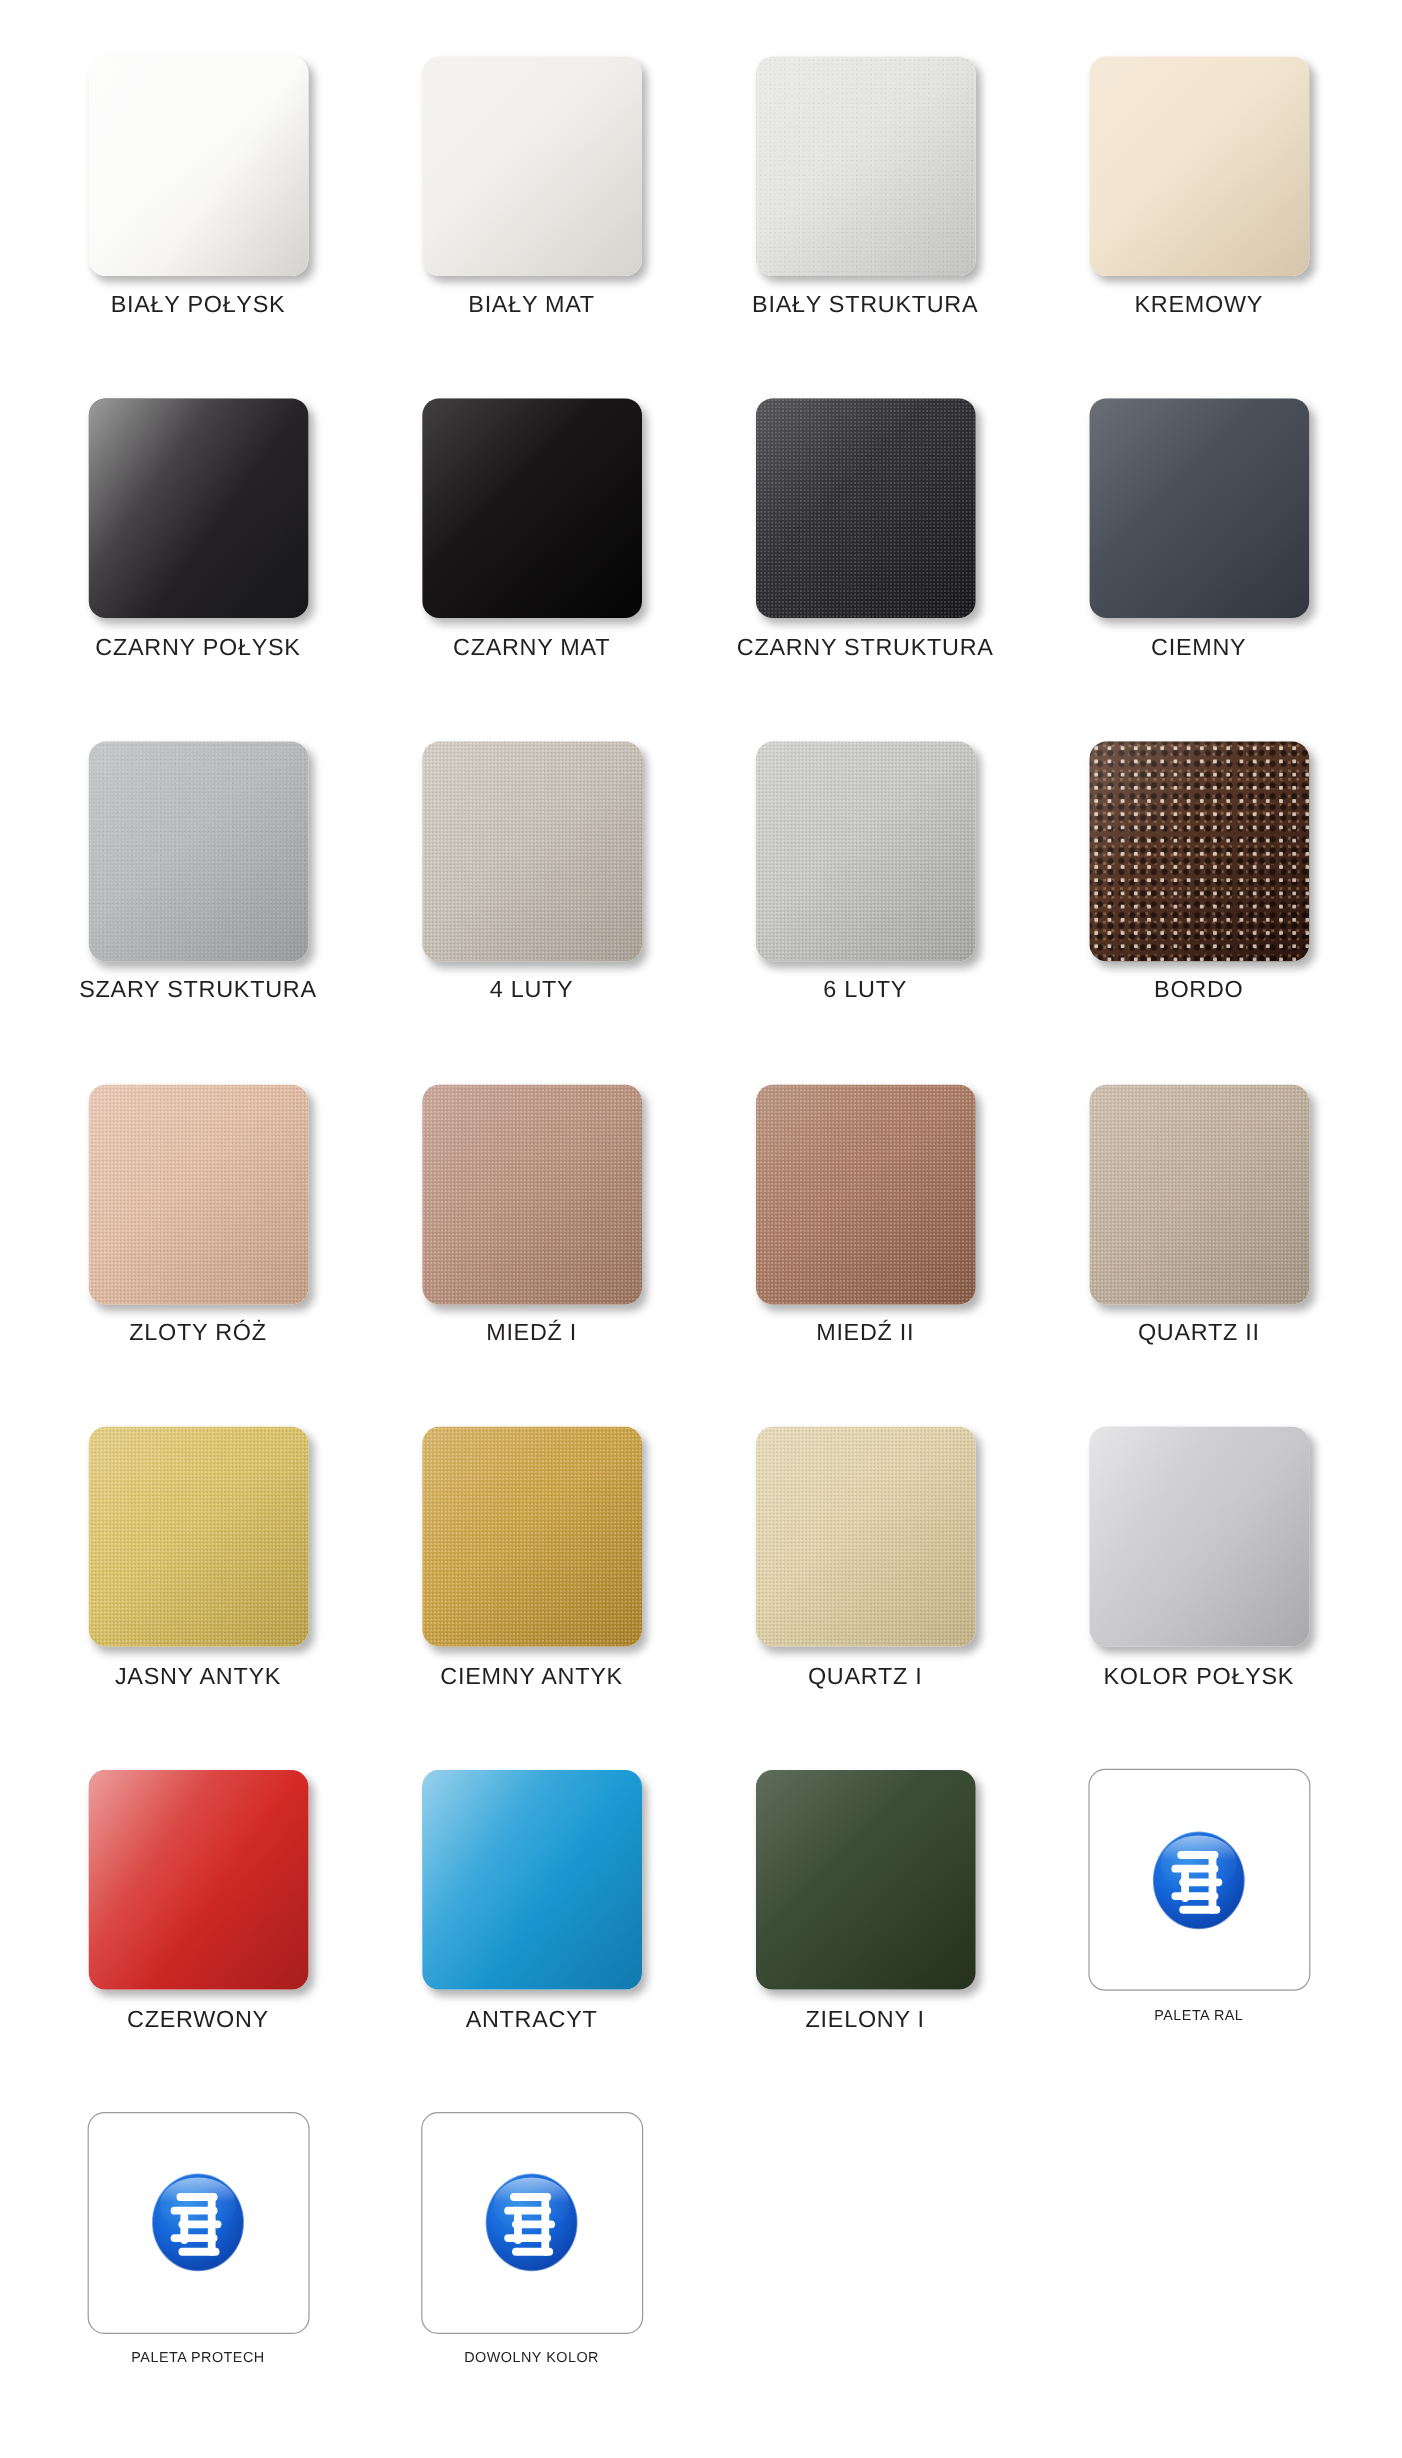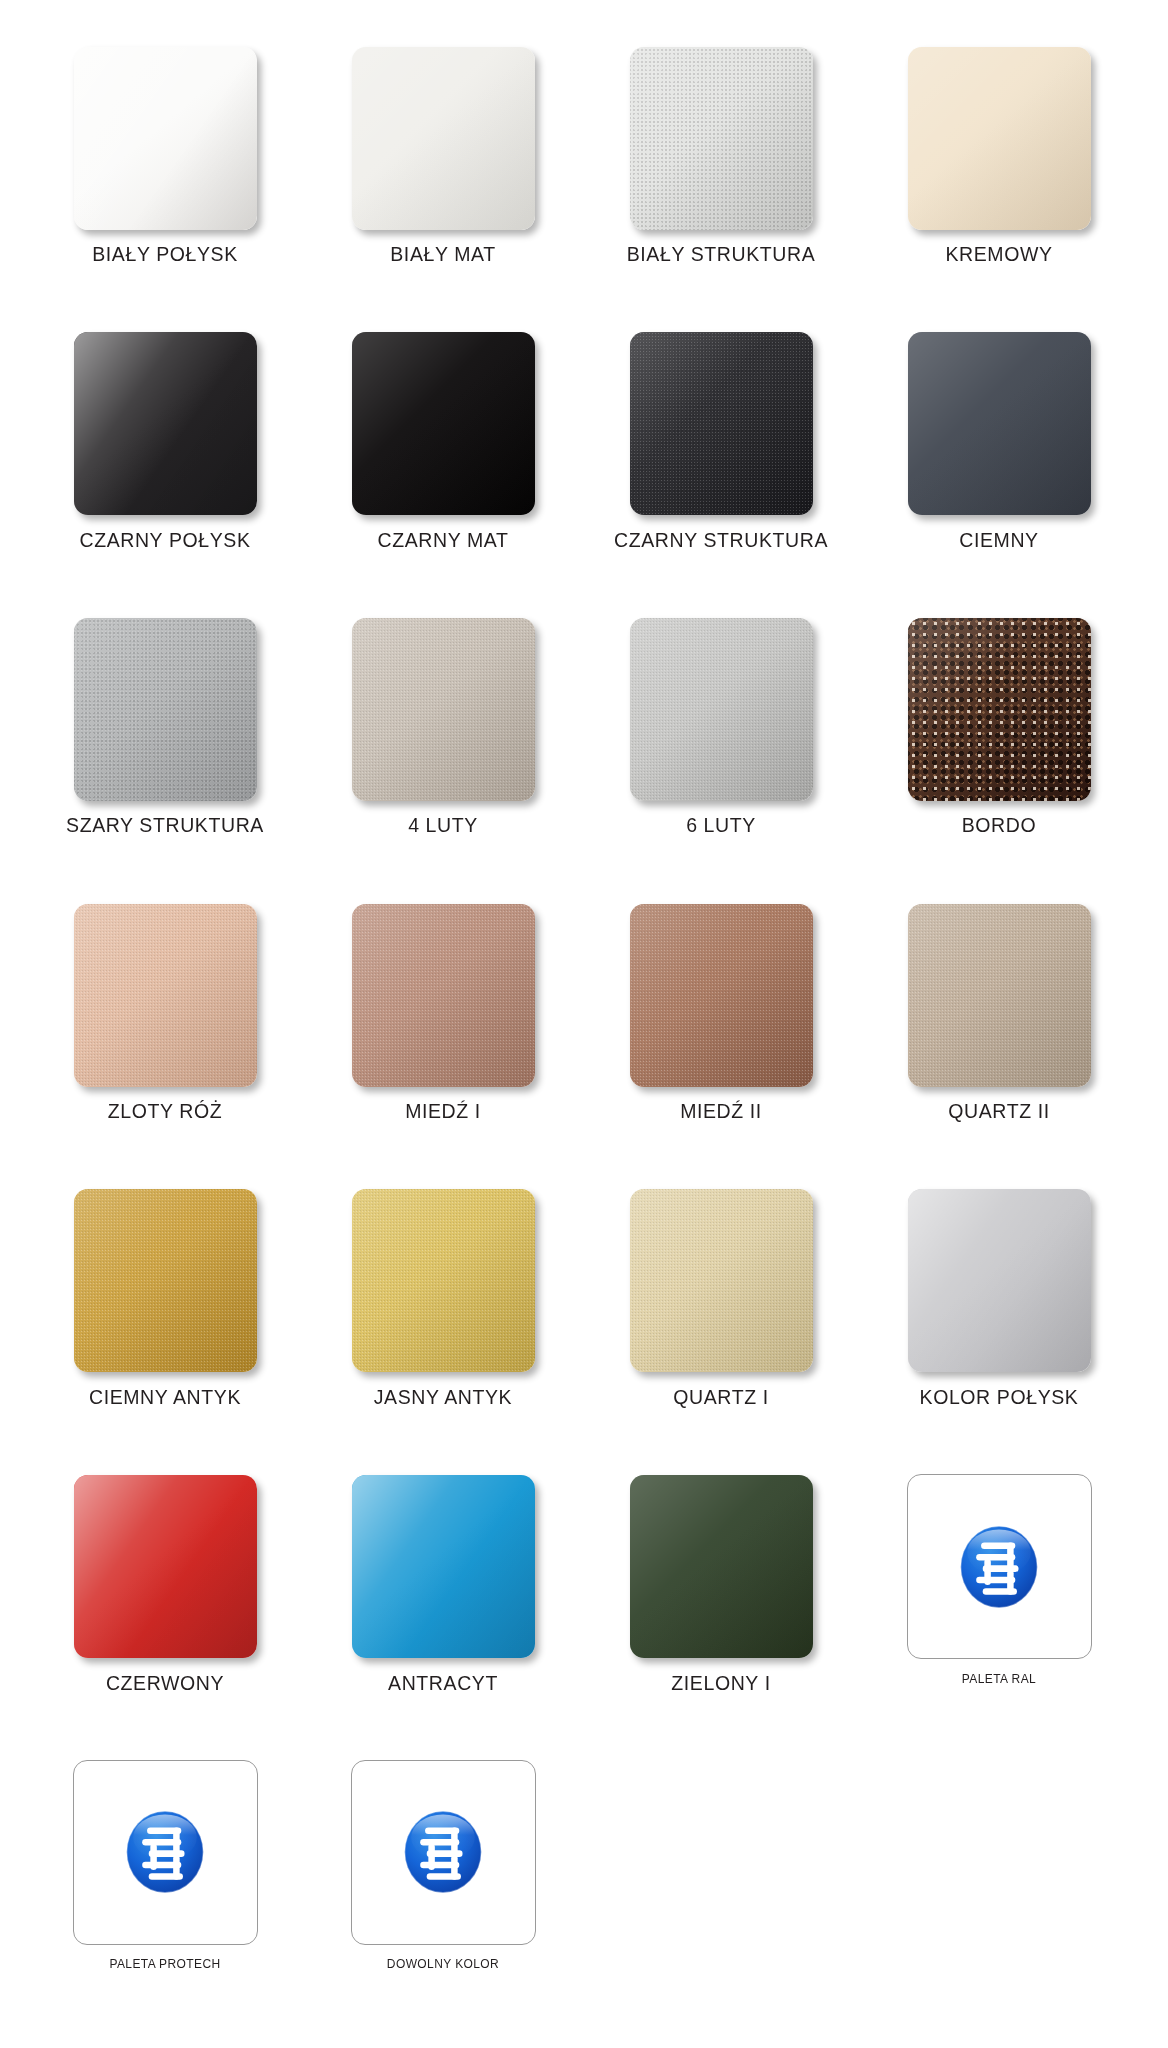--- a/index.html
+++ b/index.html
@@ -258,41 +258,41 @@
         radial-gradient(rgba(255,255,255,.9) .6px, transparent .7px),
         radial-gradient(rgba(0,0,0,.35) .6px, transparent .7px);
         background-size:3px 3px,3px 3px;background-position:0 0,1px 2px;"></div>
          <div class="sheen" style="background:linear-gradient(135deg, rgba(255,255,255,.22) 0%, rgba(255,255,255,.05) 40%, rgba(0,0,0,.08) 100%);"></div>
        </div>
       </div>
       <div class="label">QUARTZ II</div>
     </div>
     <div class="cell">
       <div class="swatch-wrap">
+        <div class="swatch" style="background:linear-gradient(140deg, #dcc161 0%, #dcc161 45%, #cbad4a 100%);">
+         <div class="grain" style="opacity:.3;background-image:
+        radial-gradient(rgba(255,255,255,.9) .6px, transparent .7px),
+        radial-gradient(rgba(0,0,0,.35) .6px, transparent .7px);
+        background-size:3px 3px,3px 3px;background-position:0 0,1px 2px;"></div>
+         <div class="sheen" style="background:linear-gradient(135deg, rgba(255,255,255,.22) 0%, rgba(255,255,255,.05) 40%, rgba(0,0,0,.08) 100%);"></div>
+       </div>
+      </div>
+      <div class="label">JASNY ANTYK</div>
+    </div>
+    <div class="cell">
+      <div class="swatch-wrap">
         <div class="swatch" style="background:linear-gradient(140deg, #ccA13e 0%, #ccA13e 45%, #b98c2a 100%);">
          <div class="grain" style="opacity:.3;background-image:
         radial-gradient(rgba(255,255,255,.9) .6px, transparent .7px),
         radial-gradient(rgba(0,0,0,.35) .6px, transparent .7px);
         background-size:3px 3px,3px 3px;background-position:0 0,1px 2px;"></div>
          <div class="sheen" style="background:linear-gradient(135deg, rgba(255,255,255,.22) 0%, rgba(255,255,255,.05) 40%, rgba(0,0,0,.08) 100%);"></div>
        </div>
       </div>
       <div class="label">CIEMNY ANTYK</div>
-    </div>
-    <div class="cell">
-      <div class="swatch-wrap">
-        <div class="swatch" style="background:linear-gradient(140deg, #dcc161 0%, #dcc161 45%, #cbad4a 100%);">
-         <div class="grain" style="opacity:.3;background-image:
-        radial-gradient(rgba(255,255,255,.9) .6px, transparent .7px),
-        radial-gradient(rgba(0,0,0,.35) .6px, transparent .7px);
-        background-size:3px 3px,3px 3px;background-position:0 0,1px 2px;"></div>
-         <div class="sheen" style="background:linear-gradient(135deg, rgba(255,255,255,.22) 0%, rgba(255,255,255,.05) 40%, rgba(0,0,0,.08) 100%);"></div>
-       </div>
-      </div>
-      <div class="label">JASNY ANTYK</div>
     </div>
     <div class="cell">
       <div class="swatch-wrap">
         <div class="swatch" style="background:linear-gradient(140deg, #e0d1a6 0%, #e0d1a6 45%, #d3c291 100%);">
          <div class="grain" style="opacity:.3;background-image:
         radial-gradient(rgba(255,255,255,.9) .6px, transparent .7px),
         radial-gradient(rgba(0,0,0,.35) .6px, transparent .7px);
         background-size:3px 3px,3px 3px;background-position:0 0,1px 2px;"></div>
          <div class="sheen" style="background:linear-gradient(135deg, rgba(255,255,255,.22) 0%, rgba(255,255,255,.05) 40%, rgba(0,0,0,.08) 100%);"></div>
        </div>

